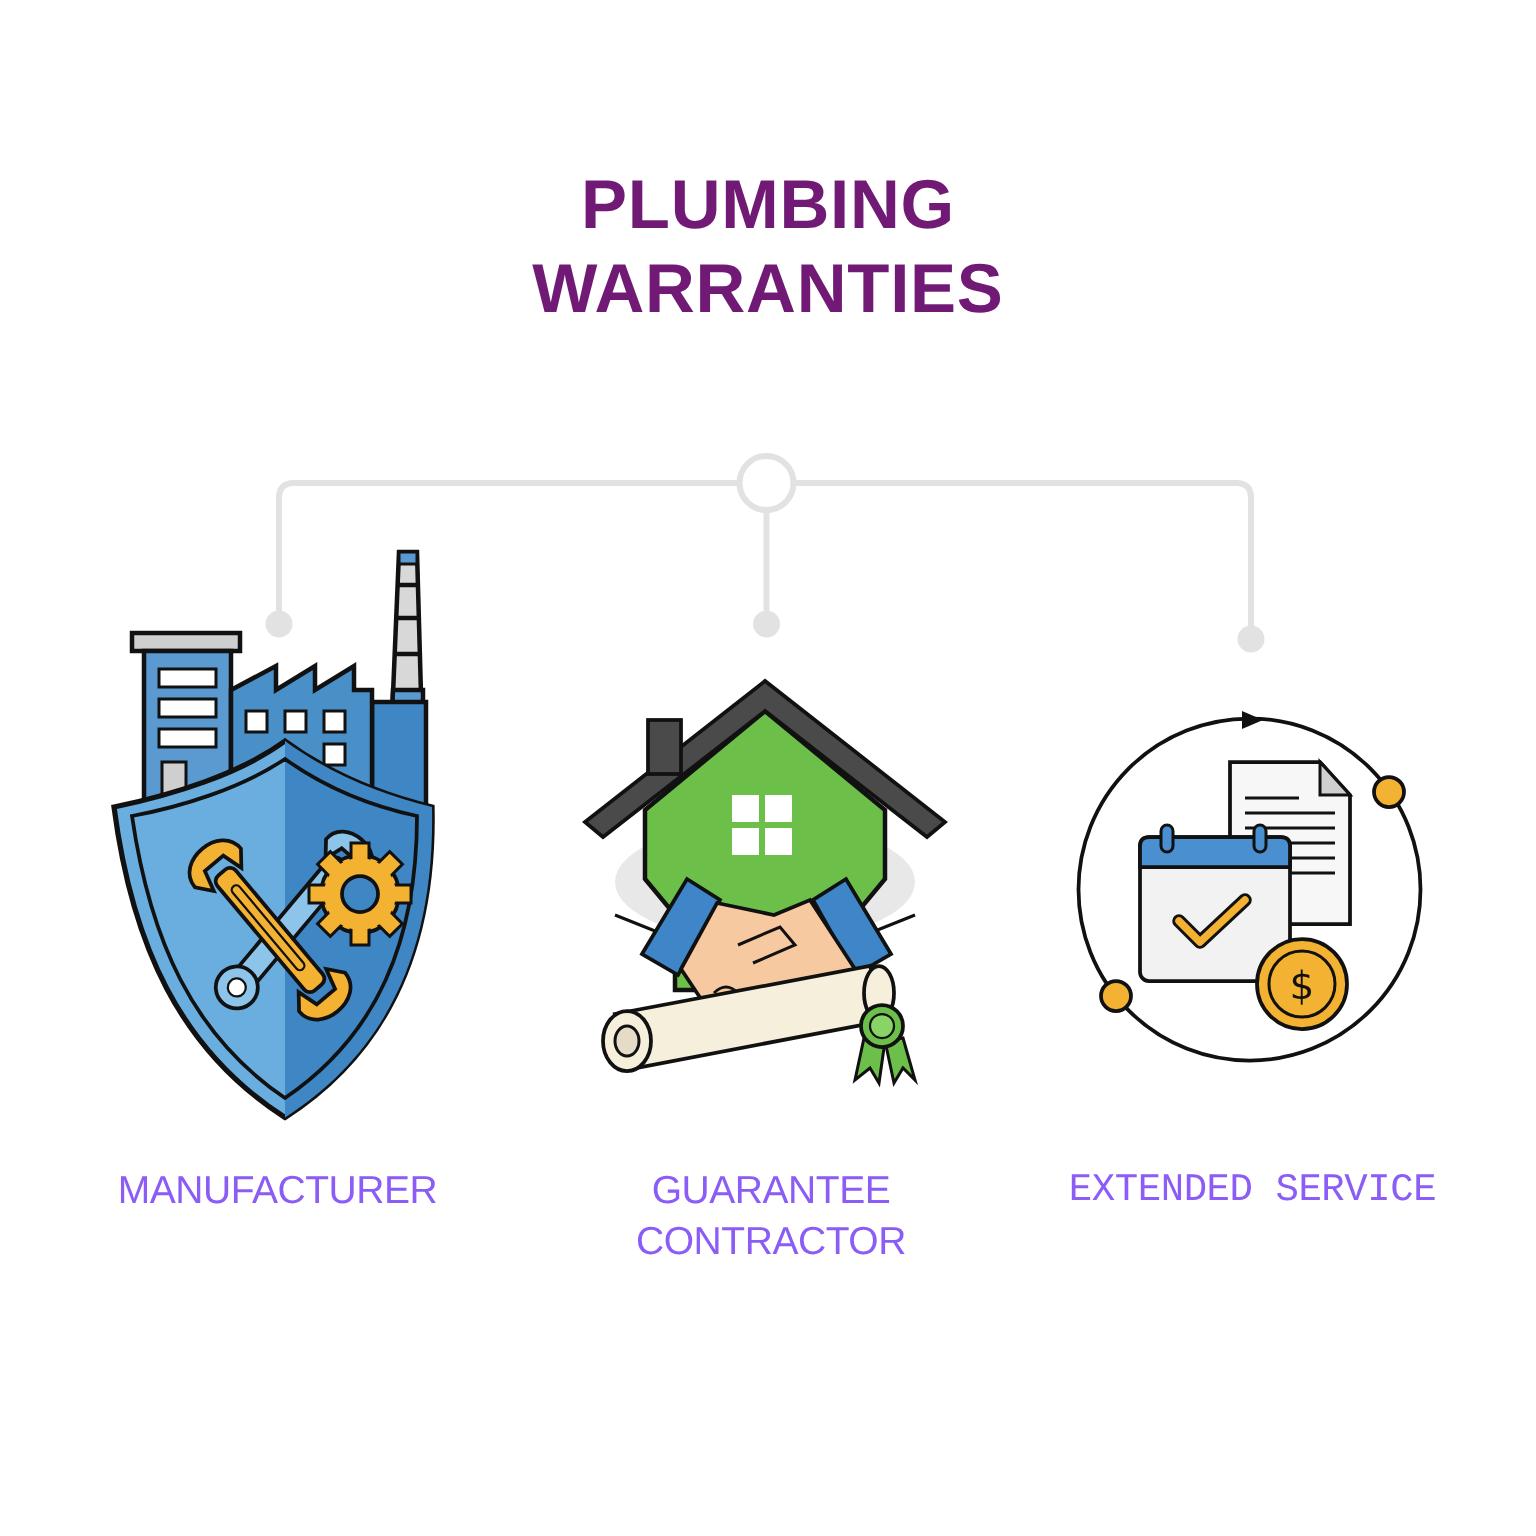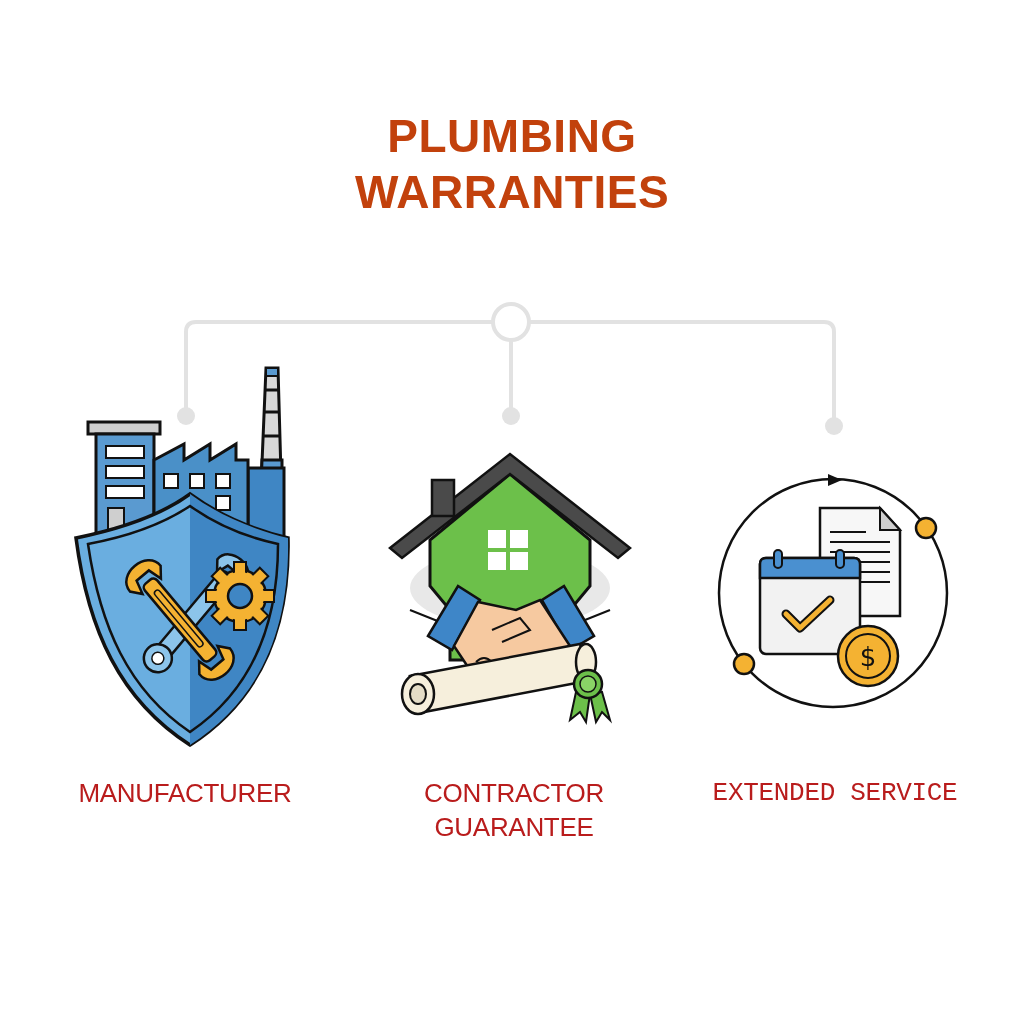--- a/index.html
+++ b/index.html
@@ -1,21 +1,21 @@
 <!DOCTYPE html>
 <html><head>
 <meta charset="utf-8">
 <style>
   html, body { margin:0; padding:0; background:#ffffff; }
   body { width:1024px; height:1024px; position:relative; overflow:hidden; font-family:"Liberation Sans", "DejaVu Sans", sans-serif; }
-  .title { position:absolute; left:0; top:108px; width:1024px; text-align:center; font-weight:bold; font-size:46px; line-height:56px; color:#c2410c; letter-spacing:0.5px; }
+  .title { position:absolute; left:0; top:108px; width:1024px; text-align:center; font-weight:bold; font-size:46px; line-height:56px; color:#701a75; letter-spacing:0.5px; }
   .title div { display:block; }
   svg.connectors { position:absolute; left:0; top:0; }
   .icon { position:absolute; }
-  .label { position:absolute; width:300px; text-align:center; font-size:26px; line-height:34px; color:#b91c1c; letter-spacing:-0.3px; }
+  .label { position:absolute; width:300px; text-align:center; font-size:26px; line-height:34px; color:#8b5cf6; letter-spacing:-0.3px; }
   .label div { display:block; }
 </style>
 </head>
 <body>
 
 <div class="title">
   <div>PLUMBING</div>
   <div>WARRANTIES</div>
 </div>
 
@@ -147,18 +147,18 @@
 
   <circle cx="168" cy="196" r="30" fill="#f4b232" stroke="#111" stroke-width="2.5"></circle>
   <circle cx="168" cy="196" r="22" fill="#f4b232" stroke="#111" stroke-width="2"></circle>
   <text x="168" y="206" text-anchor="middle" font-family="'DejaVu Sans', sans-serif" font-size="26" fill="#111">$</text>
 </svg>
 
 <div class="label" style="left:35px;top:776px;">
   <div>MANUFACTURER</div>
 </div>
 <div class="label" style="left:364px;top:776px;">
+  <div>GUARANTEE</div>
   <div>CONTRACTOR</div>
-  <div>GUARANTEE</div>
 </div>
 <div class="label" style="left:685px;top:776px;font-family:Liberation Mono, monospace;">
   <div>EXTENDED SERVICE</div>
 </div>
 
 </body></html>

